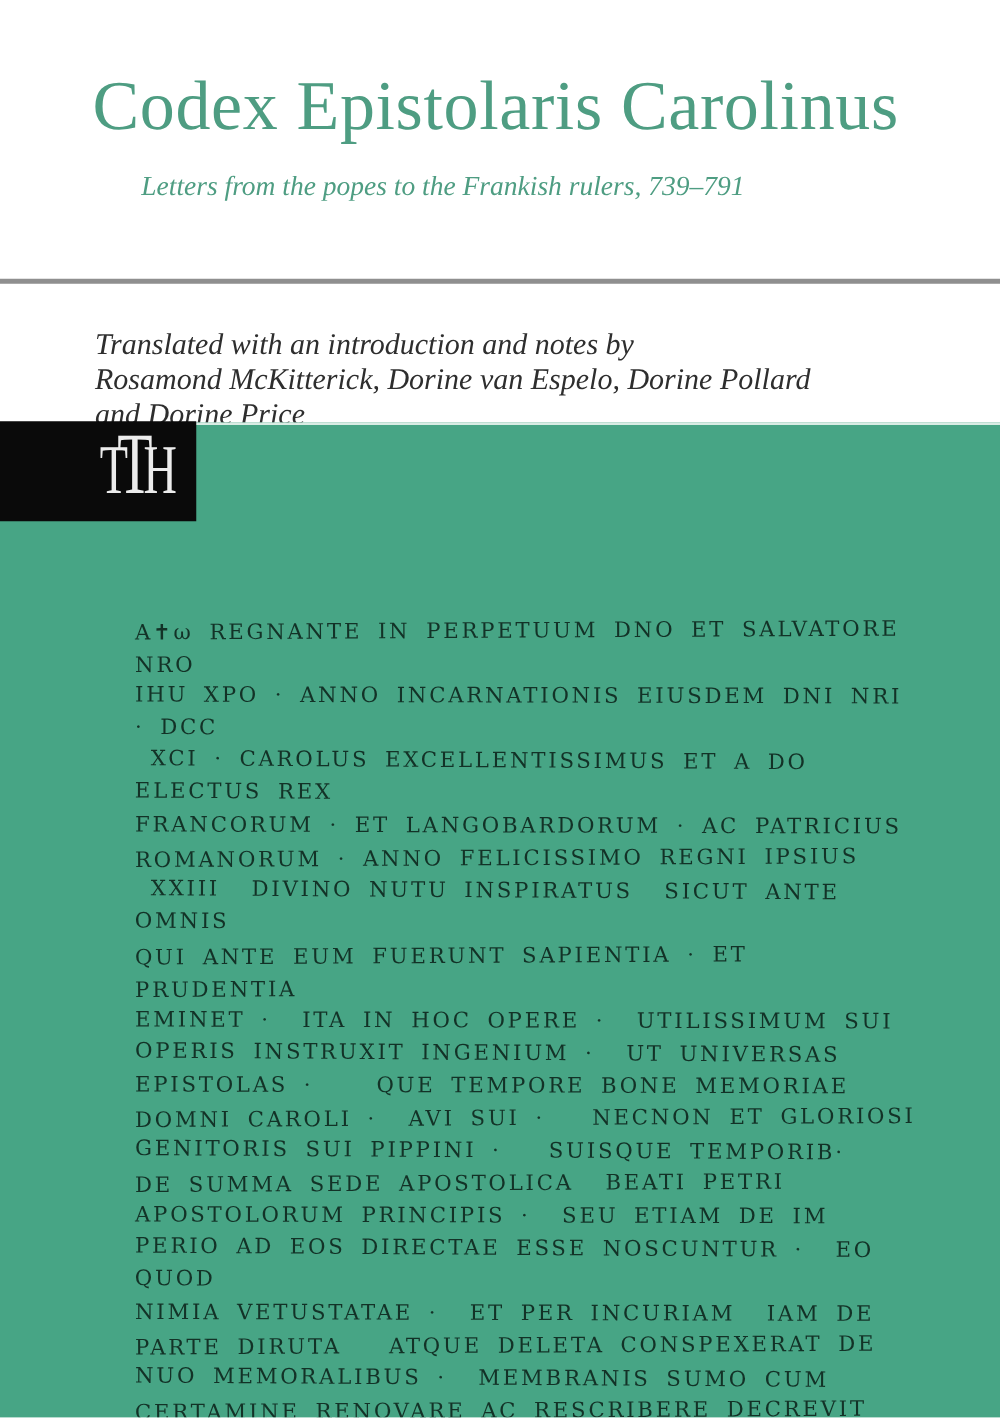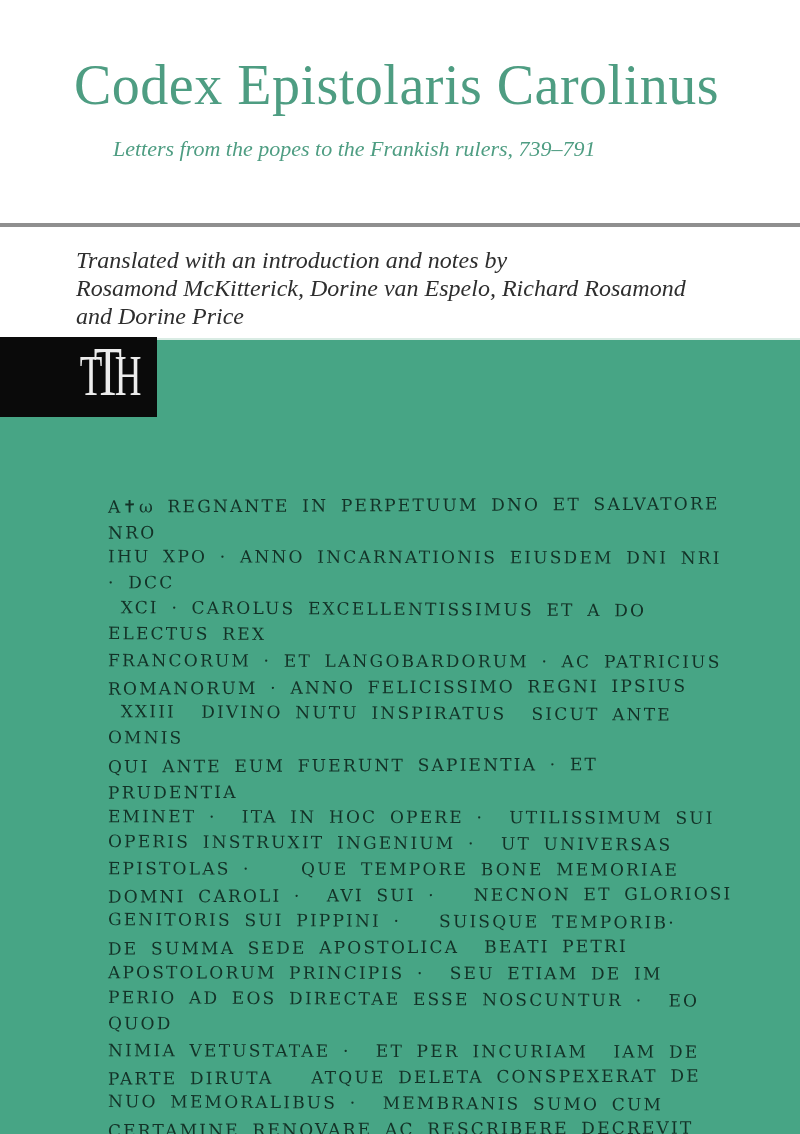--- a/index.html
+++ b/index.html
@@ -32,21 +32,21 @@
     font-size:22px;font-style:italic;font-weight:400;
     color:var(--title_teal);
     white-space:nowrap;
     margin-left:37px;
   }
   .rule{
     position:absolute;left:0;top:223px;width:800px;height:4px;
     background:var(--rule_gray);
   }
   .byline{
-    position:absolute;left:76px;top:246px;
+    position:absolute;left:76px;top:262px;
     font-size:24px;font-style:italic;font-weight:400;
     line-height:28px;color:var(--byline);
     white-space:nowrap;
   }
   .teal-field{
     position:absolute;left:0;top:338px;width:800px;height:796px;
     background:var(--teal);
     border-top:2px solid #d9ece4;
   }
   .tth-box{
@@ -83,21 +83,21 @@
 <div class="cover">
 
   <h1 class="title">Codex Epistolaris Carolinus</h1>
 
   <div class="subtitle">Letters from the popes to the Frankish rulers, 739–791</div>
 
   <div class="rule"></div>
 
   <div class="byline">
     <div>Translated with an introduction and notes by</div>
-    <div>Rosamond McKitterick, Dorine van Espelo, Richard Rosamond</div>
+    <div>Rosamond McKitterick, Dorine van Espelo, Dorine Pollard</div>
     <div>and Dorine Price</div>
   </div>
 
   <div class="teal-field">
     <div class="manuscript"><div class="ms-line">A✝ω REGNANTE IN PERPETUUM DNO ET SALVATORE NRO</div><div class="ms-line">IHU XPO · ANNO INCARNATIONIS EIUSDEM DNI NRI · DCC</div><div class="ms-line"> XCI · CAROLUS EXCELLENTISSIMUS ET A DO ELECTUS REX</div><div class="ms-line">FRANCORUM · ET LANGOBARDORUM · AC PATRICIUS</div><div class="ms-line">ROMANORUM · ANNO FELICISSIMO REGNI IPSIUS</div><div class="ms-line"> XXIII  DIVINO NUTU INSPIRATUS  SICUT ANTE OMNIS</div><div class="ms-line">QUI ANTE EUM FUERUNT SAPIENTIA · ET PRUDENTIA</div><div class="ms-line">EMINET ·  ITA IN HOC OPERE ·  UTILISSIMUM SUI</div><div class="ms-line">OPERIS INSTRUXIT INGENIUM ·  UT UNIVERSAS</div><div class="ms-line">EPISTOLAS ·    QUE TEMPORE BONE MEMORIAE</div><div class="ms-line">DOMNI CAROLI ·  AVI SUI ·   NECNON ET GLORIOSI</div><div class="ms-line">GENITORIS SUI PIPPINI ·   SUISQUE TEMPORIB·</div><div class="ms-line">DE SUMMA SEDE APOSTOLICA  BEATI PETRI</div><div class="ms-line">APOSTOLORUM PRINCIPIS ·  SEU ETIAM DE IM</div><div class="ms-line">PERIO AD EOS DIRECTAE ESSE NOSCUNTUR ·  EO QUOD</div><div class="ms-line">NIMIA VETUSTATAE ·  ET PER INCURIAM  IAM DE</div><div class="ms-line">PARTE DIRUTA   ATQUE DELETA CONSPEXERAT DE</div><div class="ms-line">NUO MEMORALIBUS ·  MEMBRANIS SUMO CUM</div><div class="ms-line">CERTAMINE RENOVARE AC RESCRIBERE DECREVIT</div></div>
   </div>
 
   <div class="tth-box">
     <div class="tth">
       <span class="t1">T</span>

